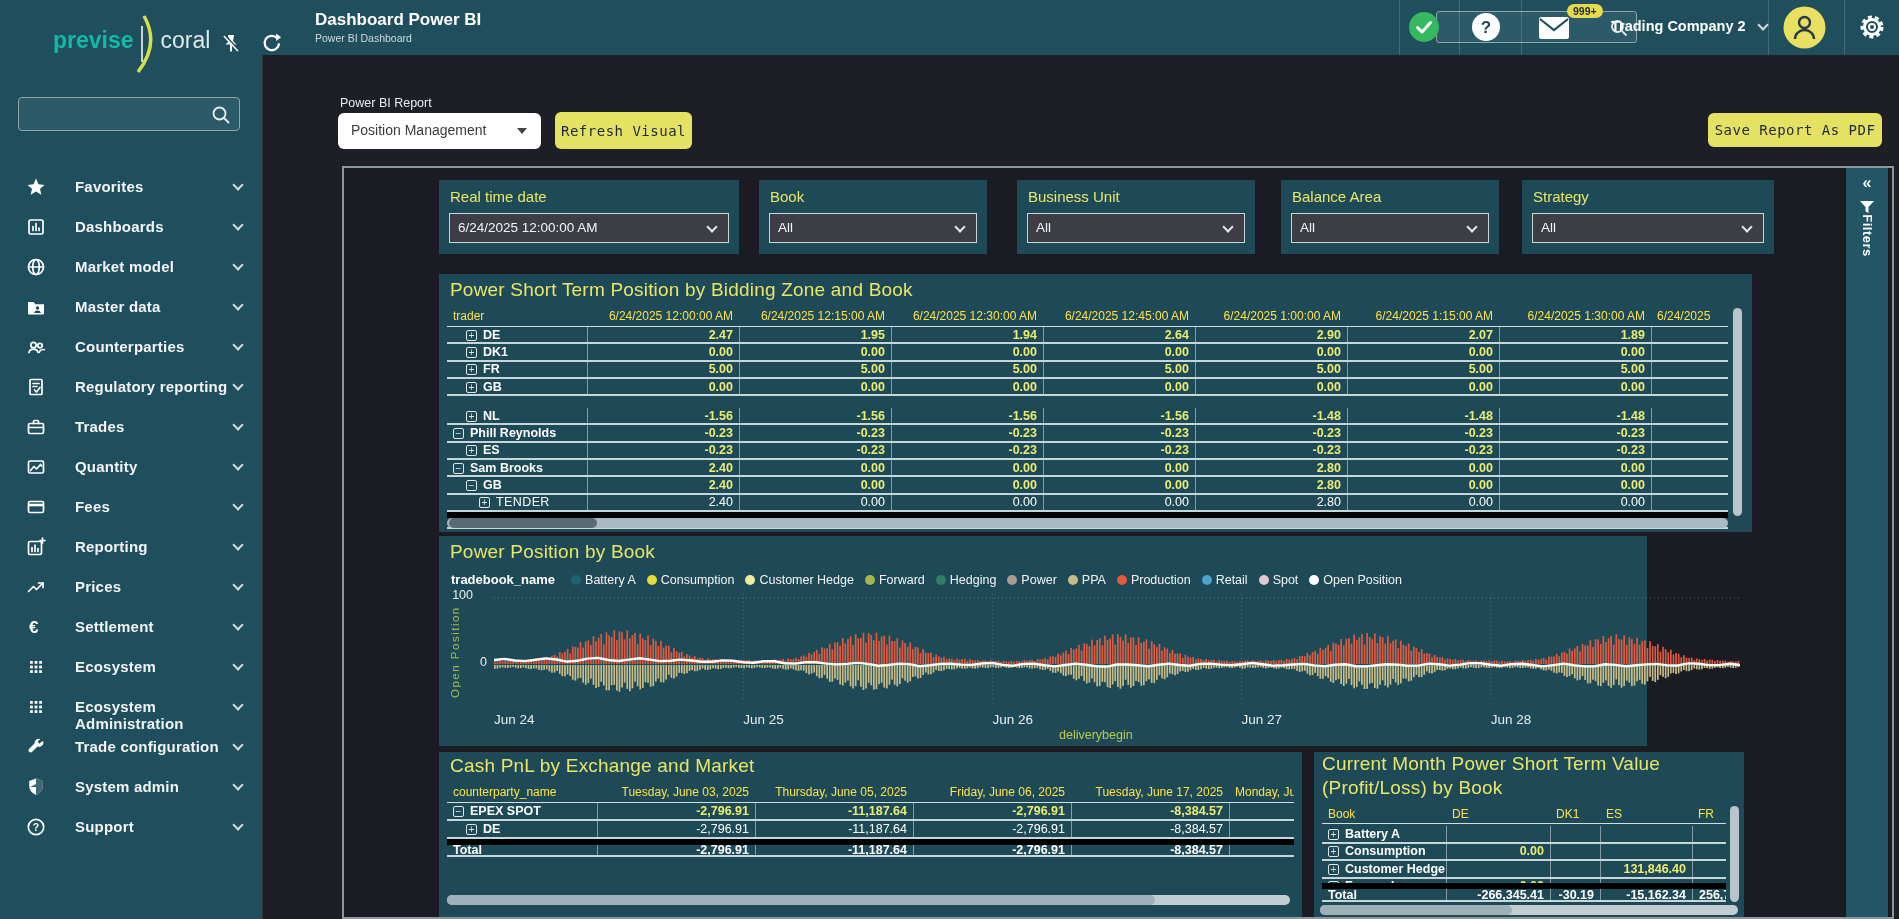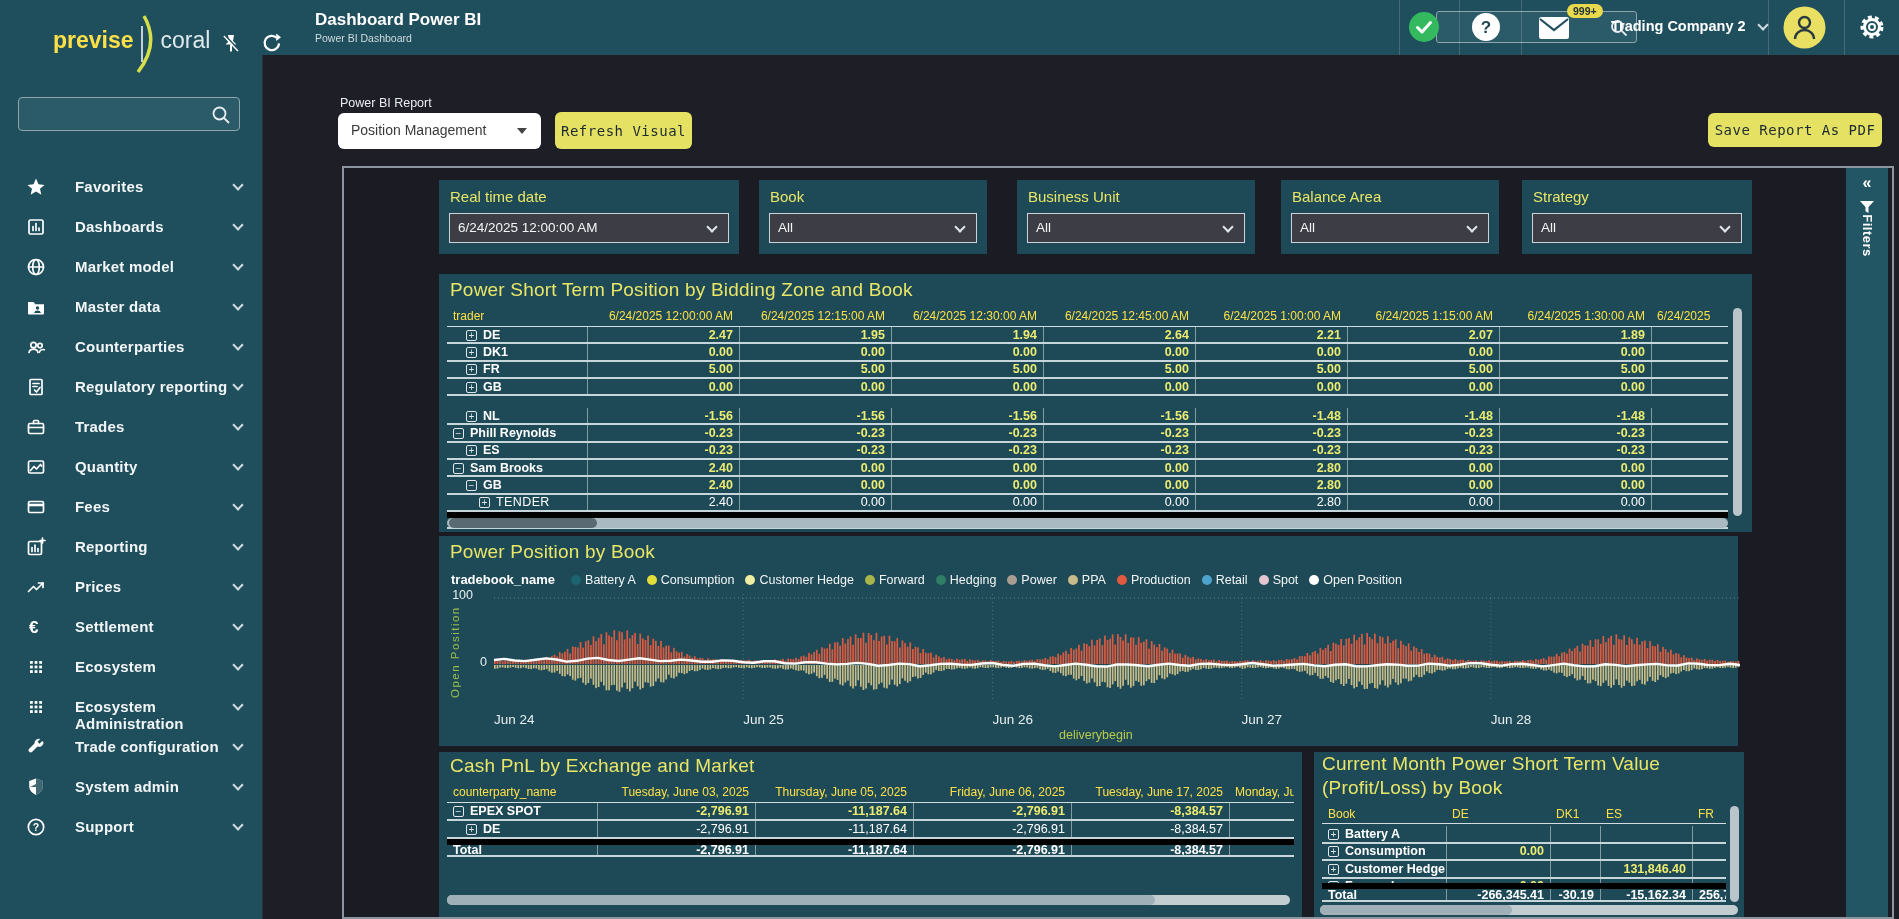--- a/index.html
+++ b/index.html
@@ -6,21 +6,21 @@
   html,body { width:1899px; height:919px; overflow:hidden; background:#1e1e27;
     font-family:"Liberation Sans", sans-serif; }
   .app { position:relative; width:1899px; height:919px; }
 
   
   .topbar { position:absolute; left:262px; top:0; width:1637px; height:55px; background:#1f4e5c; }
   .sidebar { position:absolute; left:0; top:0; width:262px; height:919px; background:#1f4e5c; z-index:5; }
   .side-divider { position:absolute; left:262px; top:55px; width:1px; height:864px; background:rgba(255,255,255,0.08); z-index:6;}
 
   .logo { position:absolute; left:53px; top:14px; height:52px; white-space:nowrap; }
-  .logo .bold { font-size:23px; font-weight:700; color:#fde047; }
+  .logo .bold { font-size:23px; font-weight:700; color:#14b8a6; }
   .logo .light { font-size:23px; font-weight:300; color:#dfe9ec; }
   .logo svg { vertical-align:middle; }
 
   .icon-btn { position:absolute; cursor:pointer; }
 
   .side-search { position:absolute; left:18px; top:97px; width:222px; height:34px;
     background:#2b5a68; border:1px solid #8fa5ac; border-radius:4px; }
   .side-search input, .top-search input { position:absolute; left:8px; top:0; width:180px; height:100%;
     background:transparent; border:none; outline:none; color:#fff; font-size:14px; }
   .side-search svg { position:absolute; right:7px; top:6px; }
@@ -405,21 +405,21 @@
       <span class="chev"></span>
     </div>
         </div>
         <div class="slicer" style="left: 937px; width: 218px;">
           <span class="slabel">Balance Area</span>
     <div class="sdrop">
       <span class="sval">All</span>
       <span class="chev"></span>
     </div>
         </div>
-        <div class="slicer" style="left: 1178px; width: 230px;">
+        <div class="slicer" style="left: 1178px; width: 252px;">
           <span class="slabel">Strategy</span>
     <div class="sdrop">
       <span class="sval">All</span>
       <span class="chev"></span>
     </div>
         </div>
       </div>
 
     <div class="card" style="left:95px; top:106px; width:1313px; height:258px;">
       <div class="vtitle">Power Short Term Position by Bidding Zone and Book</div>
@@ -434,21 +434,21 @@
             <div class="hcell num" style="width: 152px;">6/24/2025 1:15:00 AM</div>
             <div class="hcell num" style="width: 152px;">6/24/2025 1:30:00 AM</div>
             <div class="hcell clip" style="width: 77px;">6/24/2025</div>
           </div>
           <div class="trow dr" style="height: 17.3px;">
             <div class="cell" style="width: 140px; padding-left: 19px;"><span class="glyph">+</span><span class="rlabel">DE</span></div>
             <div class="cell num v-yellow" style="width: 152px;">2.47</div>
             <div class="cell num v-yellow" style="width: 152px;">1.95</div>
             <div class="cell num v-yellow" style="width: 152px;">1.94</div>
             <div class="cell num v-yellow" style="width: 152px;">2.64</div>
-            <div class="cell num v-yellow" style="width: 152px;">2.21</div>
+            <div class="cell num v-yellow" style="width: 152px;">2.90</div>
             <div class="cell num v-yellow" style="width: 152px;">2.07</div>
             <div class="cell num v-yellow" style="width: 152px;">1.89</div>
             <div class="cell num v-yellow clip" style="width: 77px;"></div>
           </div>
           <div class="trow dr" style="height: 17.3px;">
             <div class="cell" style="width: 140px; padding-left: 19px;"><span class="glyph">+</span><span class="rlabel">DK1</span></div>
             <div class="cell num v-yellow" style="width: 152px;">0.00</div>
             <div class="cell num v-yellow" style="width: 152px;">0.00</div>
             <div class="cell num v-yellow" style="width: 152px;">0.00</div>
             <div class="cell num v-yellow" style="width: 152px;">0.00</div>
@@ -556,21 +556,21 @@
             <div class="cell num v-white-b" style="width: 152px;">5.18</div>
             <div class="cell num v-white-b clip" style="width: 77px;"></div>
           </div>
         </div>
       <div class="vscroll" style="right:10px; top:34px; height:208px;"></div>
       <div class="hscroll-track" style="left:8px; top:244px; width:1281px; background:#a9bac2;">
         <div class="hscroll-thumb" style="left:2px; width:148px; background:#5a6a72;"></div>
       </div>
     </div>
 
-    <div class="card" style="left:95px; top:368px; width:1299px; height:210px;">
+    <div class="card" style="left:95px; top:368px; width:1208px; height:210px;">
       <div class="vtitle">Power Position by Book</div>
       <div class="legend" id="legend">
         <span class="llbl">tradebook_name</span>
       <div class="litem">
             <span class="ldot" style="background:#1b6470"></span>
             <span>Battery A</span>
           </div>
           <div class="litem">
             <span class="ldot" style="background:#e3dd3c"></span>
             <span>Consumption</span>

